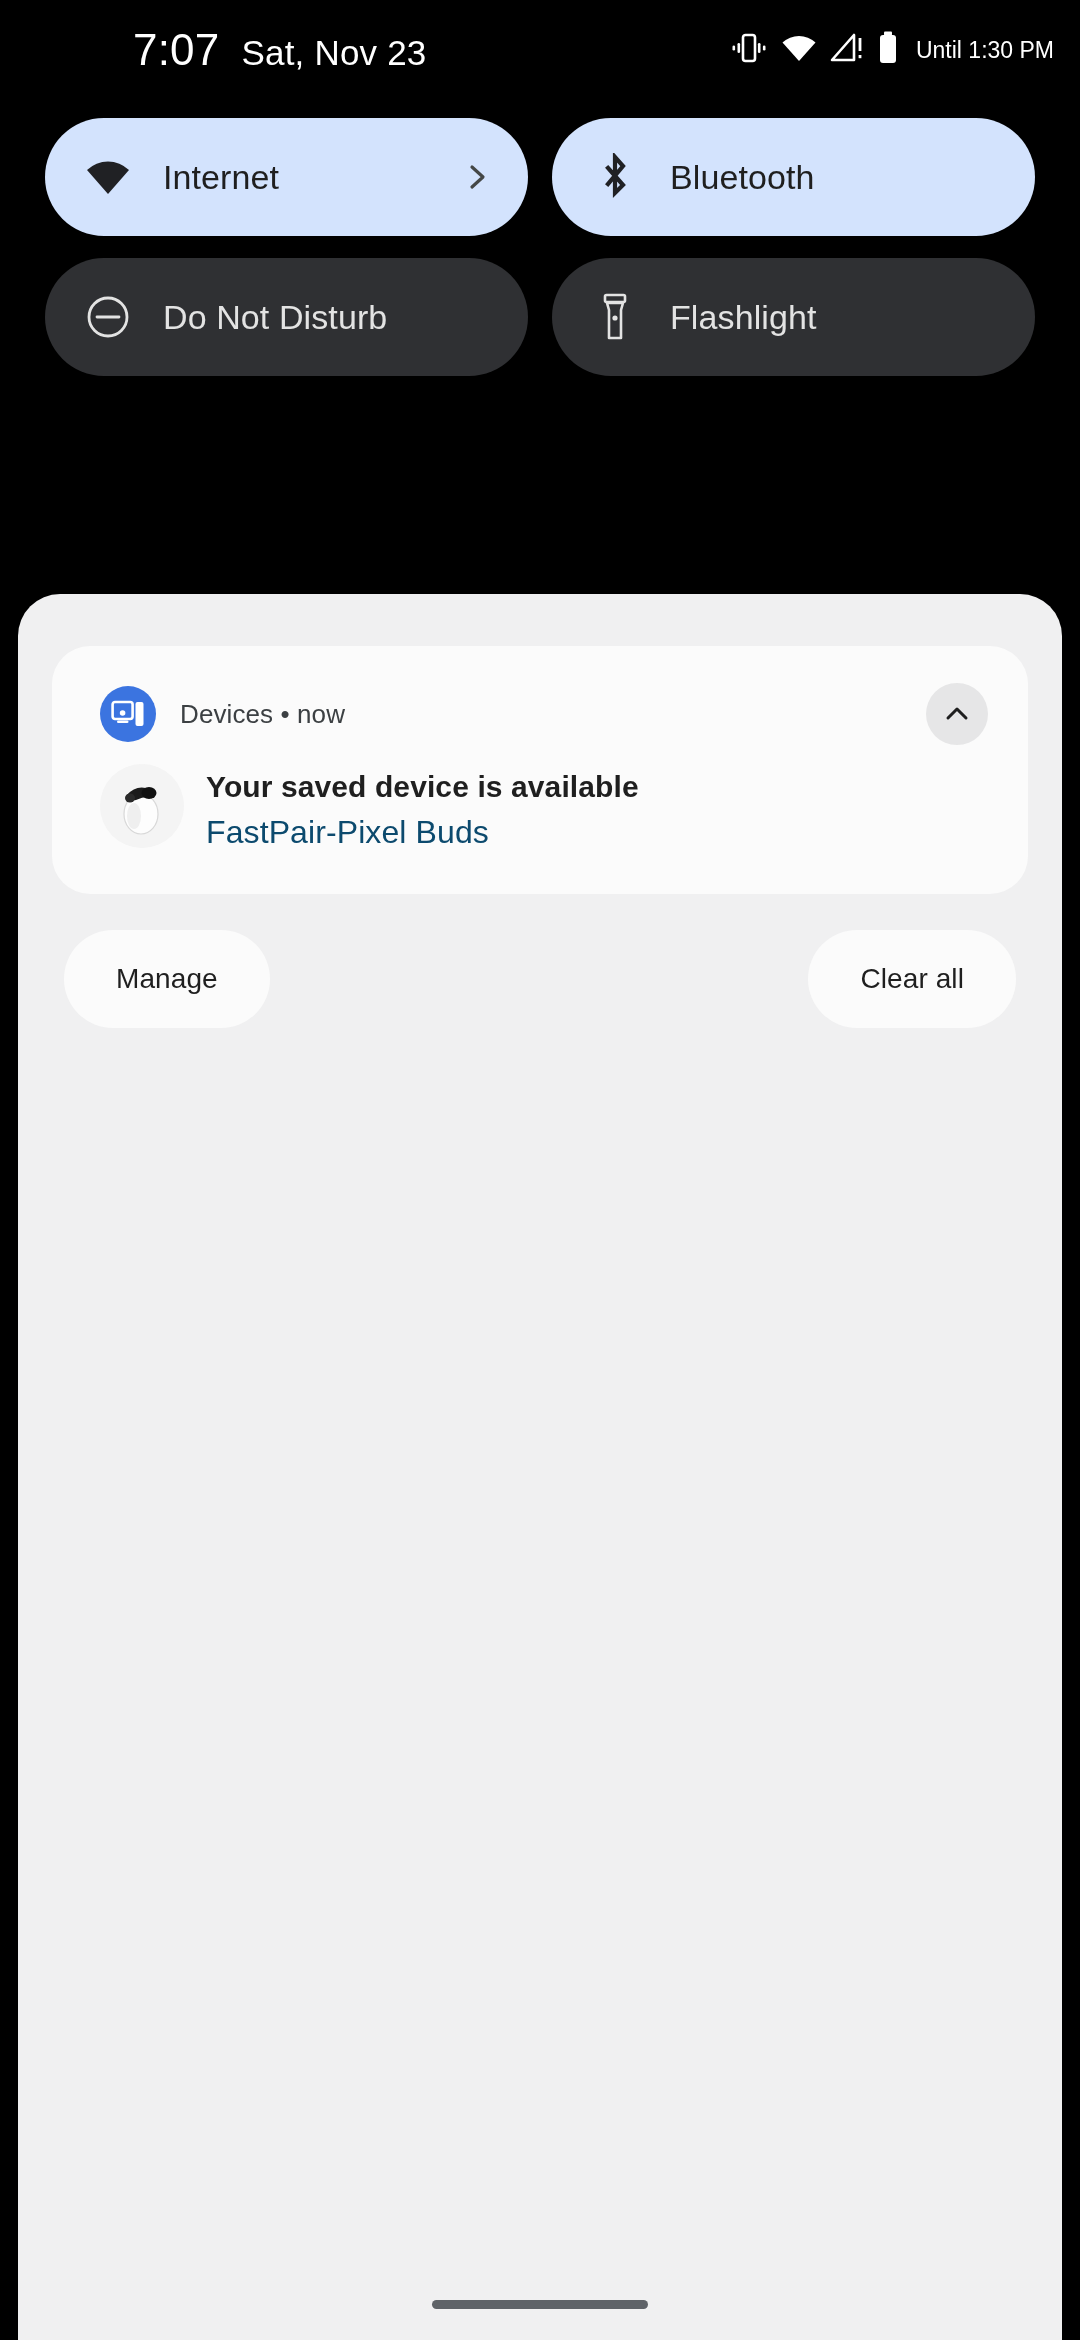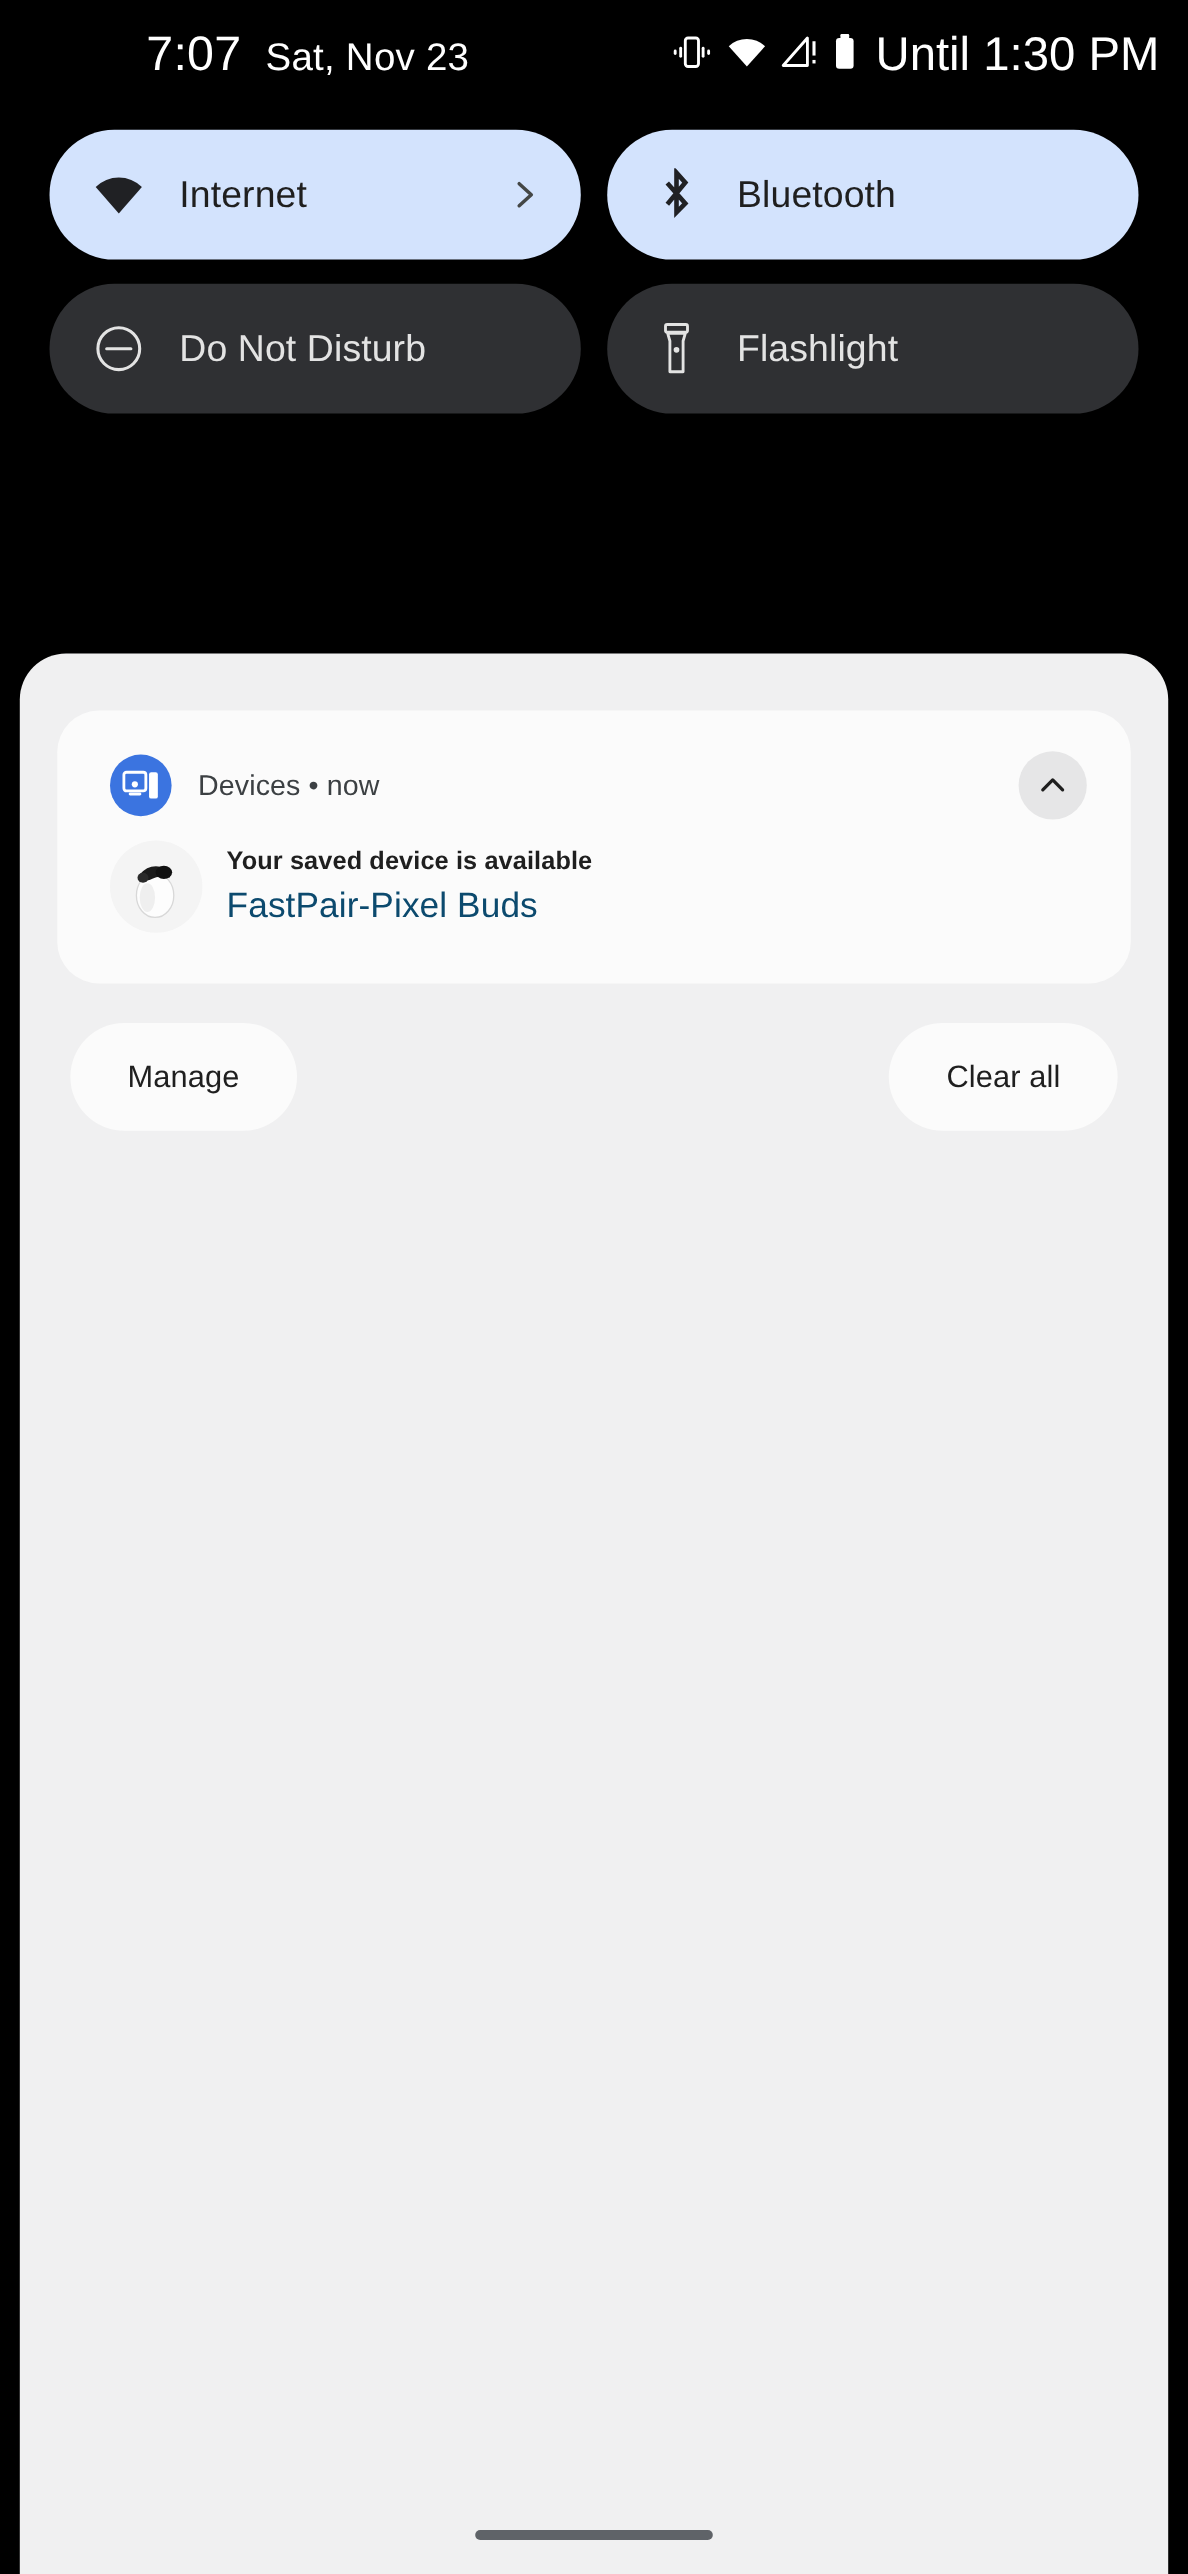--- a/index.html
+++ b/index.html
@@ -19,21 +19,21 @@
   .sb-left {
     position:absolute; left:133px; top:50%; transform:translateY(-50%);
     display:flex; align-items:baseline; gap:22px; white-space:nowrap;
   }
   .sb-time { font-size:44px; letter-spacing:0.2px; }
   .sb-date { font-size:35px; letter-spacing:0.2px; }
   .sb-right {
     position:absolute; right:26px; top:50%; transform:translateY(-50%);
     display:flex; align-items:center; gap:13px; white-space:nowrap;
   }
-  .sb-until { font-size:43px; margin-left:4px; }
+  .sb-until { font-size:23px; margin-left:4px; }
   .icon-sm { display:block; }
 
   
   .qs-grid {
     position:absolute; left:0; top:118px; width:1080px;
     padding:0 45px;
     display:grid; grid-template-columns:1fr 1fr;
     gap:22px 24px;
   }
   .qs-tile {
@@ -96,21 +96,21 @@
     position:absolute; left:48px; top:118px; right:48px;
     display:flex; align-items:flex-start;
   }
   .bud-img {
     width:84px; height:84px; border-radius:50%;
     flex:0 0 84px; position:relative; overflow:hidden;
     background:#f5f5f5;
   }
   .notif-text { margin-left:22px; padding-top:4px; }
   .notif-title {
-    font-size:23px; font-weight:bold; color:#1f1f1f;
+    font-size:30px; font-weight:bold; color:#1f1f1f;
     letter-spacing:0.1px; line-height:1.25;
   }
   .notif-sub {
     font-size:32px; color:#0c4a6e; margin-top:6px;
     letter-spacing:0.1px; line-height:1.25;
   }
 
   
   .shade-actions {
     position:absolute; left:0; top:336px; width:100%;

